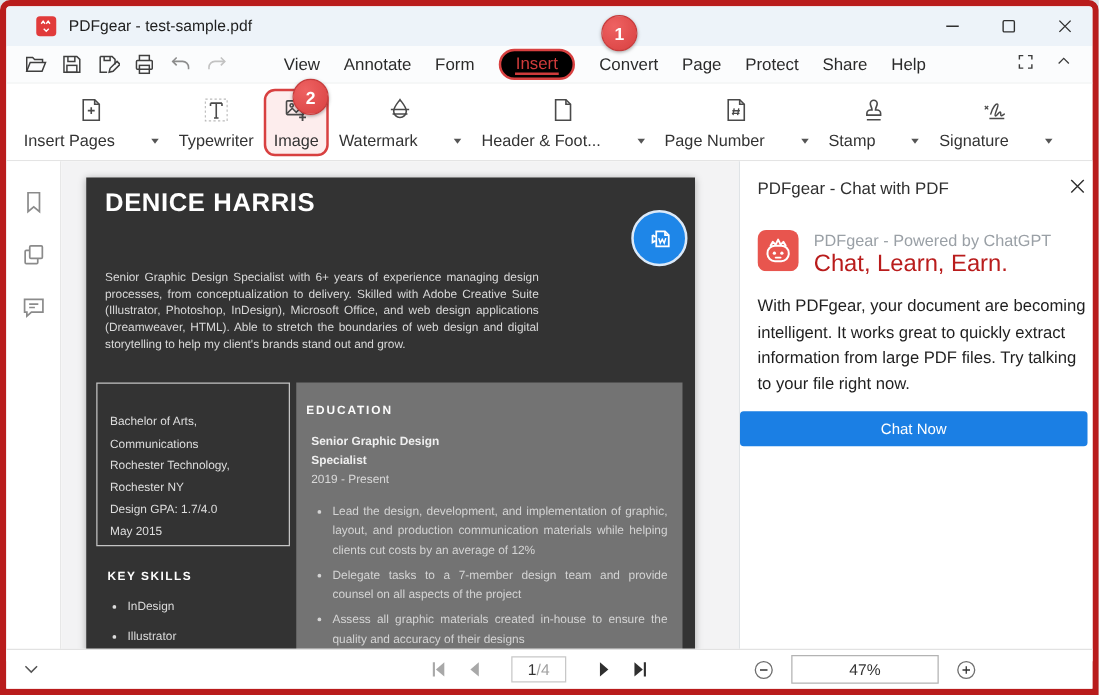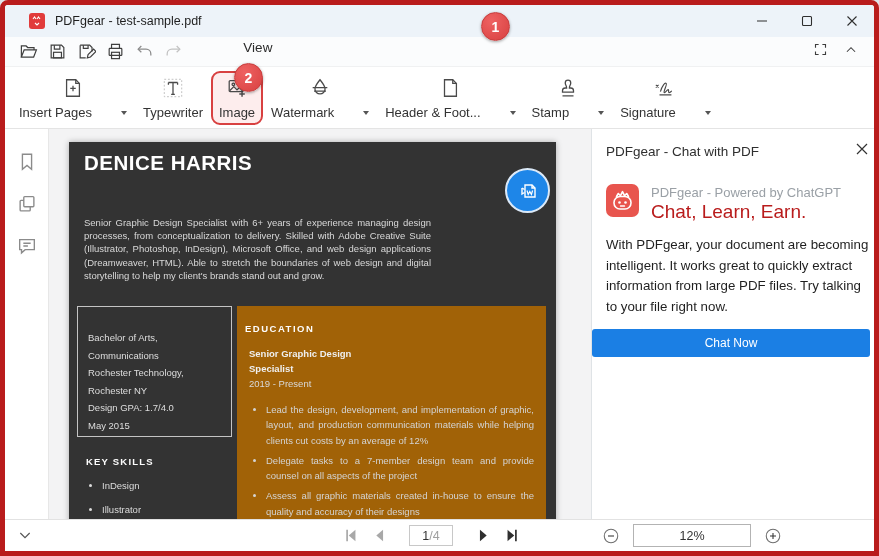--- a/index.html
+++ b/index.html
@@ -31,21 +31,21 @@
 
   
   .menubar {
     position:absolute; left:0; top:32px; width:100%; height:30px;
     background:#fbfcfd; border-bottom:1px solid #f0f1f2;
   }
   .quickbar { position:absolute; left:12px; top:0; height:100%; display:flex; align-items:center; gap:7px; }
   .qicon { width:22px; height:22px; display:flex; align-items:center; justify-content:center; color:#3f3f3f; }
   .qicon.dim  { color:#8c8c8c; }
   .qicon.dis  { color:#c2c2c2; }
-  .tabs { position:absolute; left:222px; top:0; height:100%; display:flex; align-items:center; gap:19px;flex-direction:column; }
+  .tabs { position:absolute; left:222px; top:0; height:100%; display:flex; align-items:center; gap:19px; }
   .tab { font-size:13.5px; color:#2b2b2b; padding:3px 0; cursor:default; white-space:nowrap; }
   .tab.active {
     color:#cf3b3b; position:relative;
     border:2px solid #d84040; border-radius:13px; padding:2px 12px 4px 12px;
     background:#000000;
   }
   .tab.active::after {
     content:""; position:absolute; left:11px; right:11px; bottom:2px; height:2px; background:#cf3b3b;
   }
   .menu-right { position:absolute; right:16px; top:0; height:100%; display:flex; align-items:center; gap:16px; color:#3c3c3c; }
@@ -107,21 +107,21 @@
     font-size:9.5px; line-height:17.6px; color:#dedede;
   }
   .key-skills-title {
     position:absolute; left:17px; top:314px; font-size:9.5px; font-weight:bold;
     letter-spacing:1.2px; color:#fdfdfd;
   }
   .key-skills { position:absolute; left:20px; top:332px; margin:0; padding-left:13px; }
   .key-skills li { font-size:9.5px; line-height:24px; color:#dcdcdc; }
   .edu-box {
     position:absolute; left:168px; top:164px; width:309px; height:230px;
-    background:#a16207; padding:17px 6px 0 8px;
+    background:#737373; padding:17px 6px 0 8px;
   }
   .edu-title { font-size:9.5px; font-weight:bold; letter-spacing:1.5px; color:#fdfdfd; }
   .job-title { margin-top:12px; margin-left:4px; font-size:9.5px; font-weight:bold; line-height:15px; color:#efefef; }
   .job-dates { margin-left:4px; font-size:9.5px; line-height:15px; color:#d9d9d9; }
   .job-bullets { margin:11px 0 0 0; padding-left:21px; }
   .job-bullets li {
     font-size:9.5px; line-height:15.3px; color:#d4d4d4;
     margin-bottom:5px; text-align:justify; padding-right:6px;
   }
 
@@ -332,20 +332,33 @@
     </div>
     <div class="titem">
       <span class="titem-icon">
         <svg width="22" height="22" viewBox="0 0 24 24" fill="none" stroke="#4a4a4a" stroke-width="1.4">
             <path d="M6 3h9l4 4v14H6z"></path>
             <path d="M15 3v4h4"></path>
           </svg>
       </span>
       <span class="titem-label">
           <span>Header &amp; Foot...</span>
+          <span class="caret"></span>
+        </span>
+    </div>
+    <div class="titem">
+      <span class="titem-icon">
+        <svg width="22" height="22" viewBox="0 0 24 24" fill="none" stroke="#4a4a4a" stroke-width="1.4">
+            <path d="M5 3h10l4 4v14H5z"></path>
+            <path d="M15 3v4h4"></path>
+            <path d="M10.2 10.5l-1 6M14.2 10.5l-1 6M8.6 12.6h6.6M8.2 14.9h6.6" stroke-width="1.2"></path>
+          </svg>
+      </span>
+      <span class="titem-label">
+          <span>Page Number</span>
           <span class="caret"></span>
         </span>
     </div>
     <div class="titem">
       <span class="titem-icon">
         <svg width="22" height="22" viewBox="0 0 24 24" fill="none" stroke="#4a4a4a" stroke-width="1.4">
             <path d="M12 3.5a3 3 0 00-3 3c0 2 1.5 3.2 1.5 5.5H9a3 3 0 00-3 3v1.5h12V15a3 3 0 00-3-3h-1.5c0-2.3 1.5-3.5 1.5-5.5a3 3 0 00-3-3z"></path>
             <path d="M6 20.5h12"></path>
           </svg>
       </span>
@@ -500,21 +513,21 @@
           </svg>
       </span>
     </div>
     <div class="zoom-group">
       <span class="zoom-btn">
         <svg width="18" height="18" viewBox="0 0 24 24" fill="none" stroke="currentColor" stroke-width="1.4">
             <circle cx="12" cy="12" r="9"></circle>
             <path d="M8 12h8" stroke="#333"></path>
           </svg>
       </span>
-      <span class="zoom-box">12%</span>
+      <span class="zoom-box">47%</span>
       <span class="zoom-btn">
         <svg width="18" height="18" viewBox="0 0 24 24" fill="none" stroke="currentColor" stroke-width="1.4">
             <circle cx="12" cy="12" r="9"></circle>
             <path d="M8 12h8M12 8v8" stroke="#333"></path>
           </svg>
       </span>
     </div>
   </div>
 
   <div class="step-circle step1">1</div>

